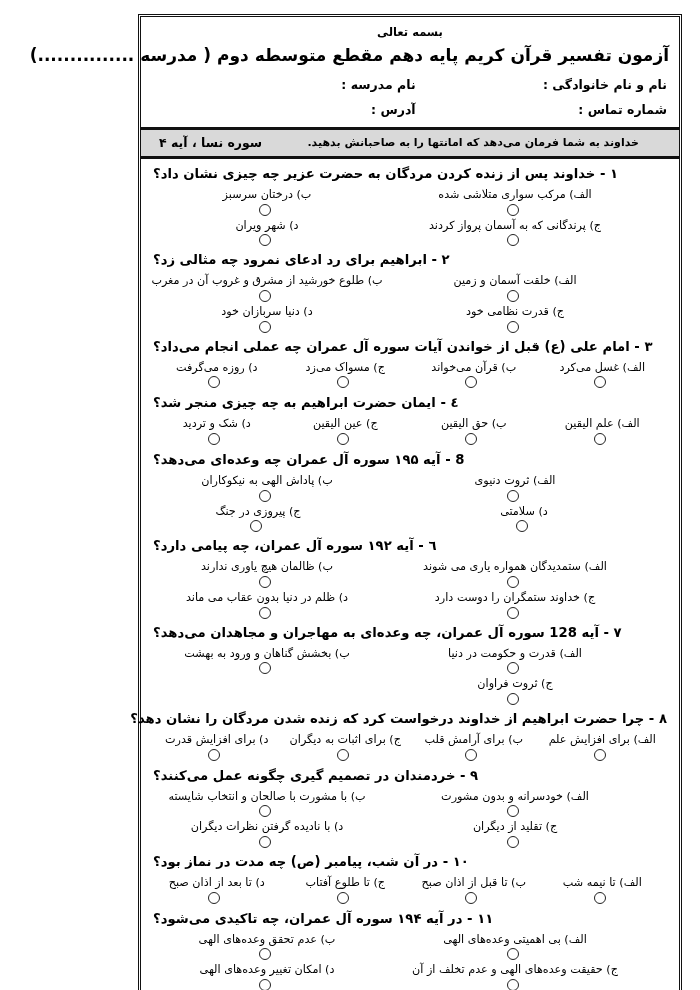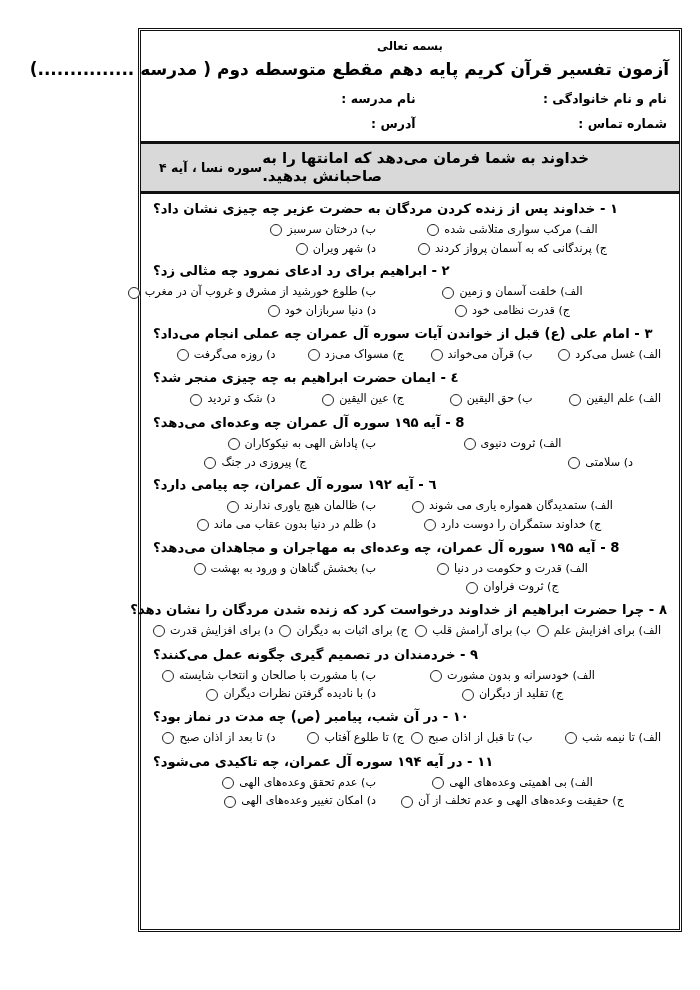--- a/index.html
+++ b/index.html
@@ -13,21 +13,21 @@
     font-family: "DejaVu Sans", "Liberation Sans", sans-serif;
     color: #000000;
     overflow: hidden;
   }
 
   .page {
     position: relative;
     width: 580px;
     height: 990px;
     box-sizing: border-box;
-    padding: 28px 18px 0 18px;
+    padding: 14px 18px 0 18px;
   }
 
   
   .sheet {
     border: 3px double #111111;
     box-sizing: border-box;
     width: 100%;
   }
 
   
@@ -68,22 +68,22 @@
     background: #d9d9d9;
     border-bottom: 3px solid #111111;
     display: flex;
     flex-direction: row;
     align-items: center;
     padding: 5px 10px 6px 10px;
     box-sizing: border-box;
   }
   .banner-text {
     flex: 1 1 auto;
-    text-align: left;
-    font-size: 15px;
+    text-align: right;
+    font-size: 11px;
     font-weight: 700;
     padding-right: 30px;
   }
   .banner-ref {
     flex: 0 0 auto;
     font-size: 12.5px;
     font-weight: 700;
     white-space: nowrap;
     padding-left: 8px;
   }
@@ -108,42 +108,42 @@
 
   .opt-grid2 {
     display: flex;
     flex-wrap: wrap;
     font-size: 11.2px;
     line-height: 1.5;
   }
   .opt-grid2 .opt {
     width: 50%;
     display: flex;
-    flex-direction: row;
+    flex-direction: column;
     align-items: center;
     justify-content: flex-start;
     box-sizing: border-box;
     padding: 1px 0 1px 0;
     white-space: nowrap;
   }
   
   .opt-grid2 .col-r { justify-content: center; padding-right: 52px; }
   .opt-grid2 .col-l { justify-content: flex-start; padding-right: 34px; }
 
   .opt-grid4 {
     display: flex;
     flex-direction: row;
     font-size: 11.2px;
     line-height: 1.5;
     padding: 1px 0 2px 0;
   }
   .opt-grid4 .opt {
     flex: 1 1 25%;
     display: flex;
-    flex-direction: row;
+    flex-direction: column;
     align-items: center;
     justify-content: flex-start;
     white-space: nowrap;
     box-sizing: border-box;
     padding-right: 6px;
   }
 
   .opt-label {
     margin-left: 5px;
     white-space: nowrap;
@@ -304,21 +304,21 @@
               <span class="opt-label">ج) خداوند ستمگران را دوست دارد</span>
               <span class="bubble"></span>
             </div>
             <div class="opt col-l">
               <span class="opt-label">د) ظلم در دنیا بدون عقاب می ماند</span>
               <span class="bubble"></span>
             </div>
           </div>
         </div>
         <div class="q-block">
-          <div class="q-text">8 - آیه ۱۹۵ سوره آل عمران، چه وعده‌ای به مهاجران و مجاهدان می‌دهد؟</div>
+          <div class="q-text">۷ - آیه 128 سوره آل عمران، چه وعده‌ای به مهاجران و مجاهدان می‌دهد؟</div>
           <div class="opt-grid2">
             <div class="opt col-r">
               <span class="opt-label">الف) قدرت و حکومت در دنیا</span>
               <span class="bubble"></span>
             </div>
             <div class="opt col-l">
               <span class="opt-label">ب) بخشش گناهان و ورود به بهشت</span>
               <span class="bubble"></span>
             </div>
             <div class="opt col-r">

